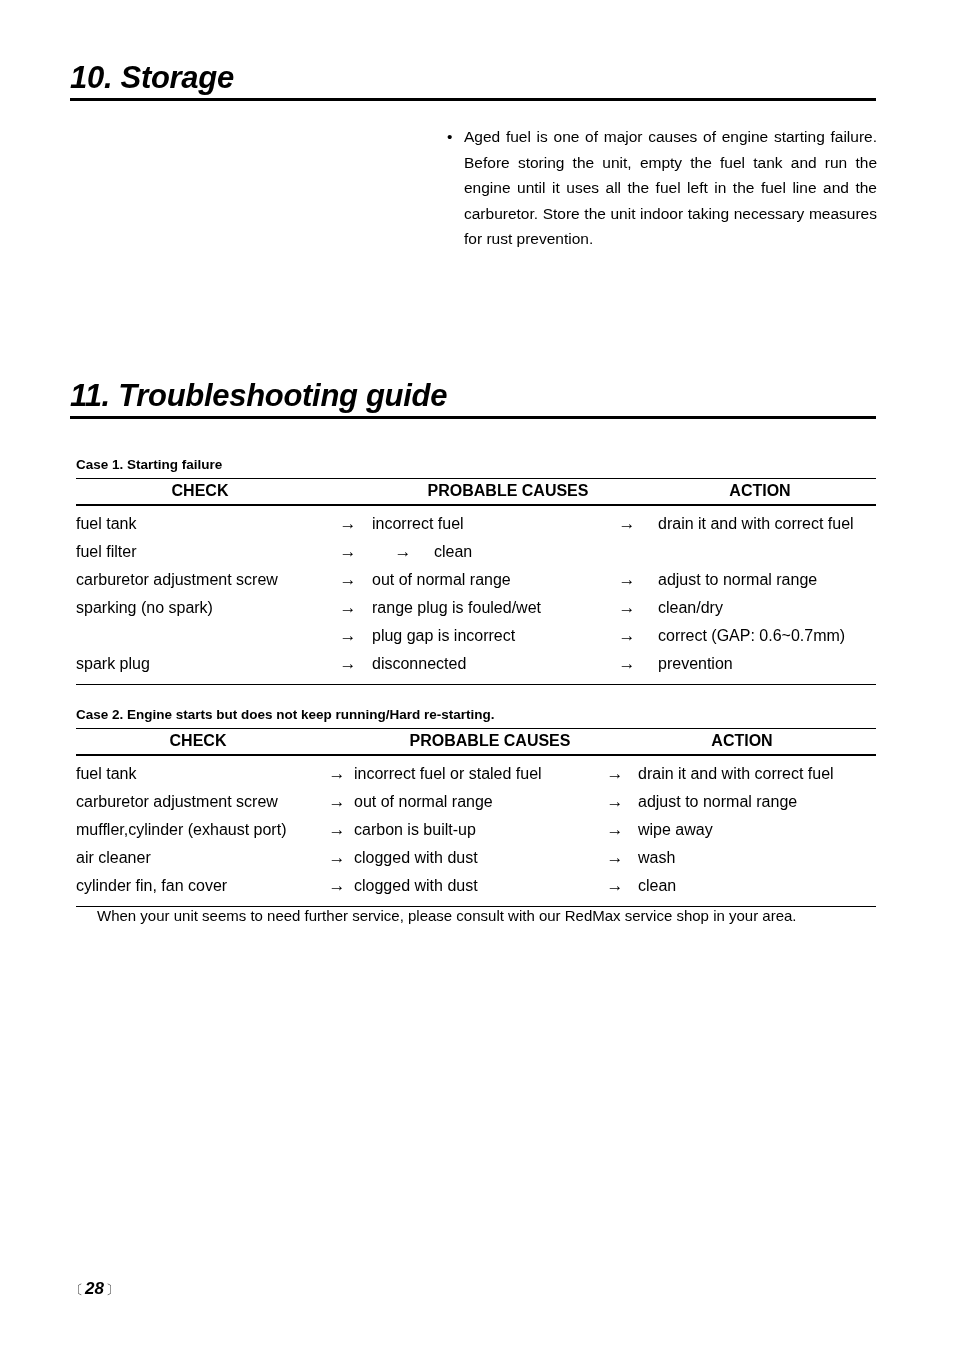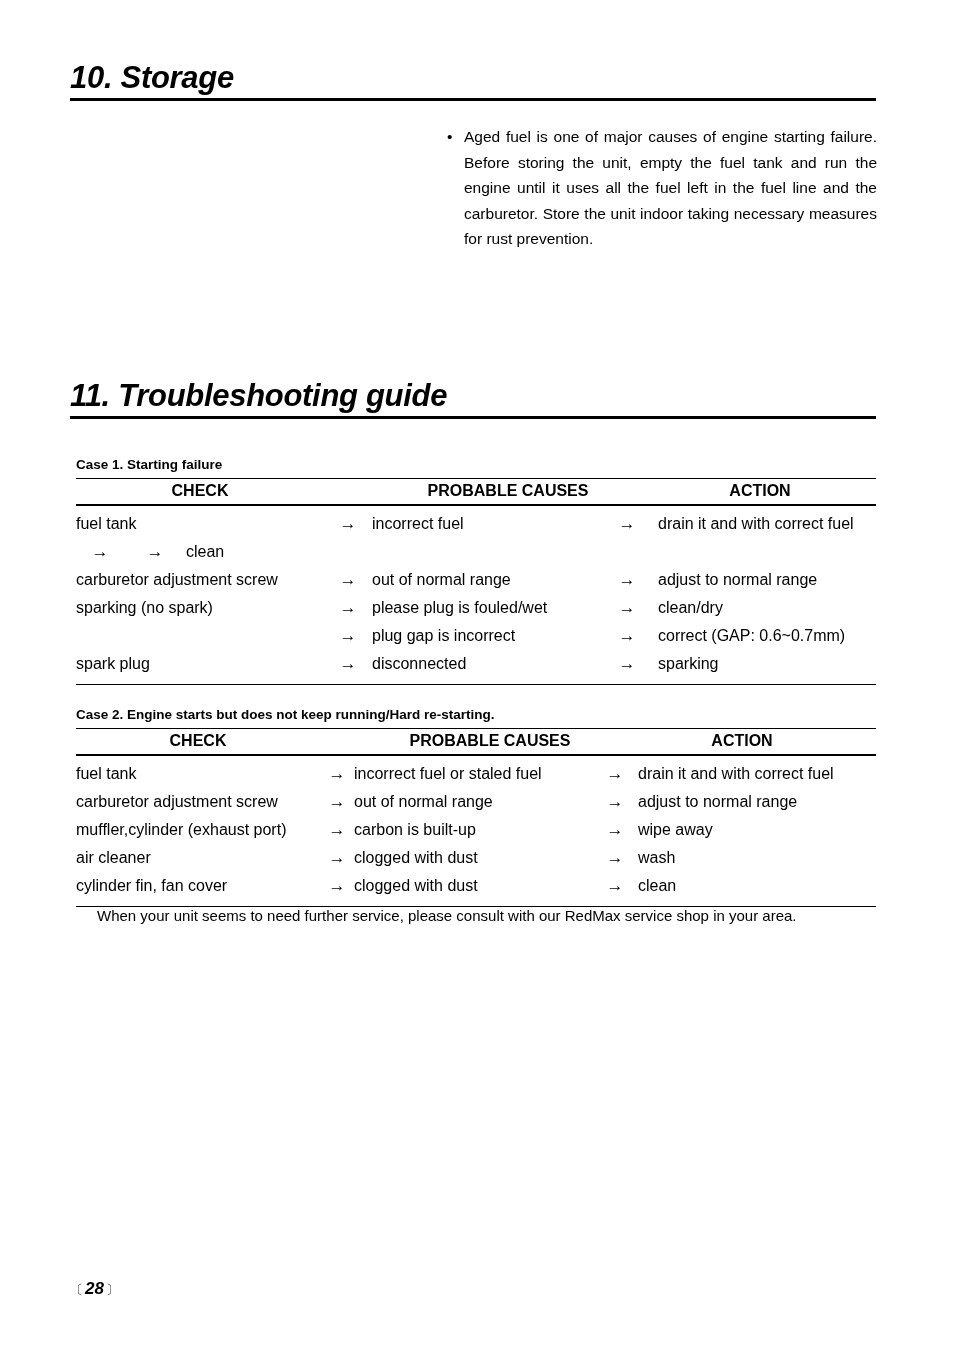--- a/index.html
+++ b/index.html
@@ -206,55 +206,56 @@
 
         <div class="trow">
           <div class="cell c-check">fuel tank</div>
           <div class="arrow c-arrow1">→</div>
           <div class="cell c-cause">incorrect fuel</div>
           <div class="arrow c-arrow2">→</div>
           <div class="cell c-action">drain it and with correct fuel</div>
         </div>
 
         <div class="trow">
+          <div class="cell c-check">fuel filter</div>
           <div class="arrow c-arrow1">→</div>
           <div class="arrow c-arrow2">→</div>
           <div class="cell c-action">clean</div>
         </div>
 
         <div class="trow">
           <div class="cell c-check">carburetor adjustment screw</div>
           <div class="arrow c-arrow1">→</div>
           <div class="cell c-cause">out of normal range</div>
           <div class="arrow c-arrow2">→</div>
           <div class="cell c-action">adjust to normal range</div>
         </div>
 
         <div class="trow">
           <div class="cell c-check">sparking (no spark)</div>
           <div class="arrow c-arrow1">→</div>
-          <div class="cell c-cause">please plug is fouled/wet</div>
+          <div class="cell c-cause">range plug is fouled/wet</div>
           <div class="arrow c-arrow2">→</div>
           <div class="cell c-action">clean/dry</div>
         </div>
 
         <div class="trow">
           <div class="cell c-check"></div>
           <div class="arrow c-arrow1">→</div>
           <div class="cell c-cause">plug gap is incorrect</div>
           <div class="arrow c-arrow2">→</div>
           <div class="cell c-action">correct (GAP: 0.6~0.7mm)</div>
         </div>
 
         <div class="trow">
           <div class="cell c-check">spark plug</div>
           <div class="arrow c-arrow1">→</div>
           <div class="cell c-cause">disconnected</div>
           <div class="arrow c-arrow2">→</div>
-          <div class="cell c-action">sparking</div>
+          <div class="cell c-action">prevention</div>
         </div>
 
       </div>
     </div>
   </div>
 
   <div class="case-block" id="case-2">
     <div class="case-caption">Case 2. Engine starts but does not keep running/Hard re-starting.</div>
     <div class="tbl t2">
       <div class="tbl-head">

